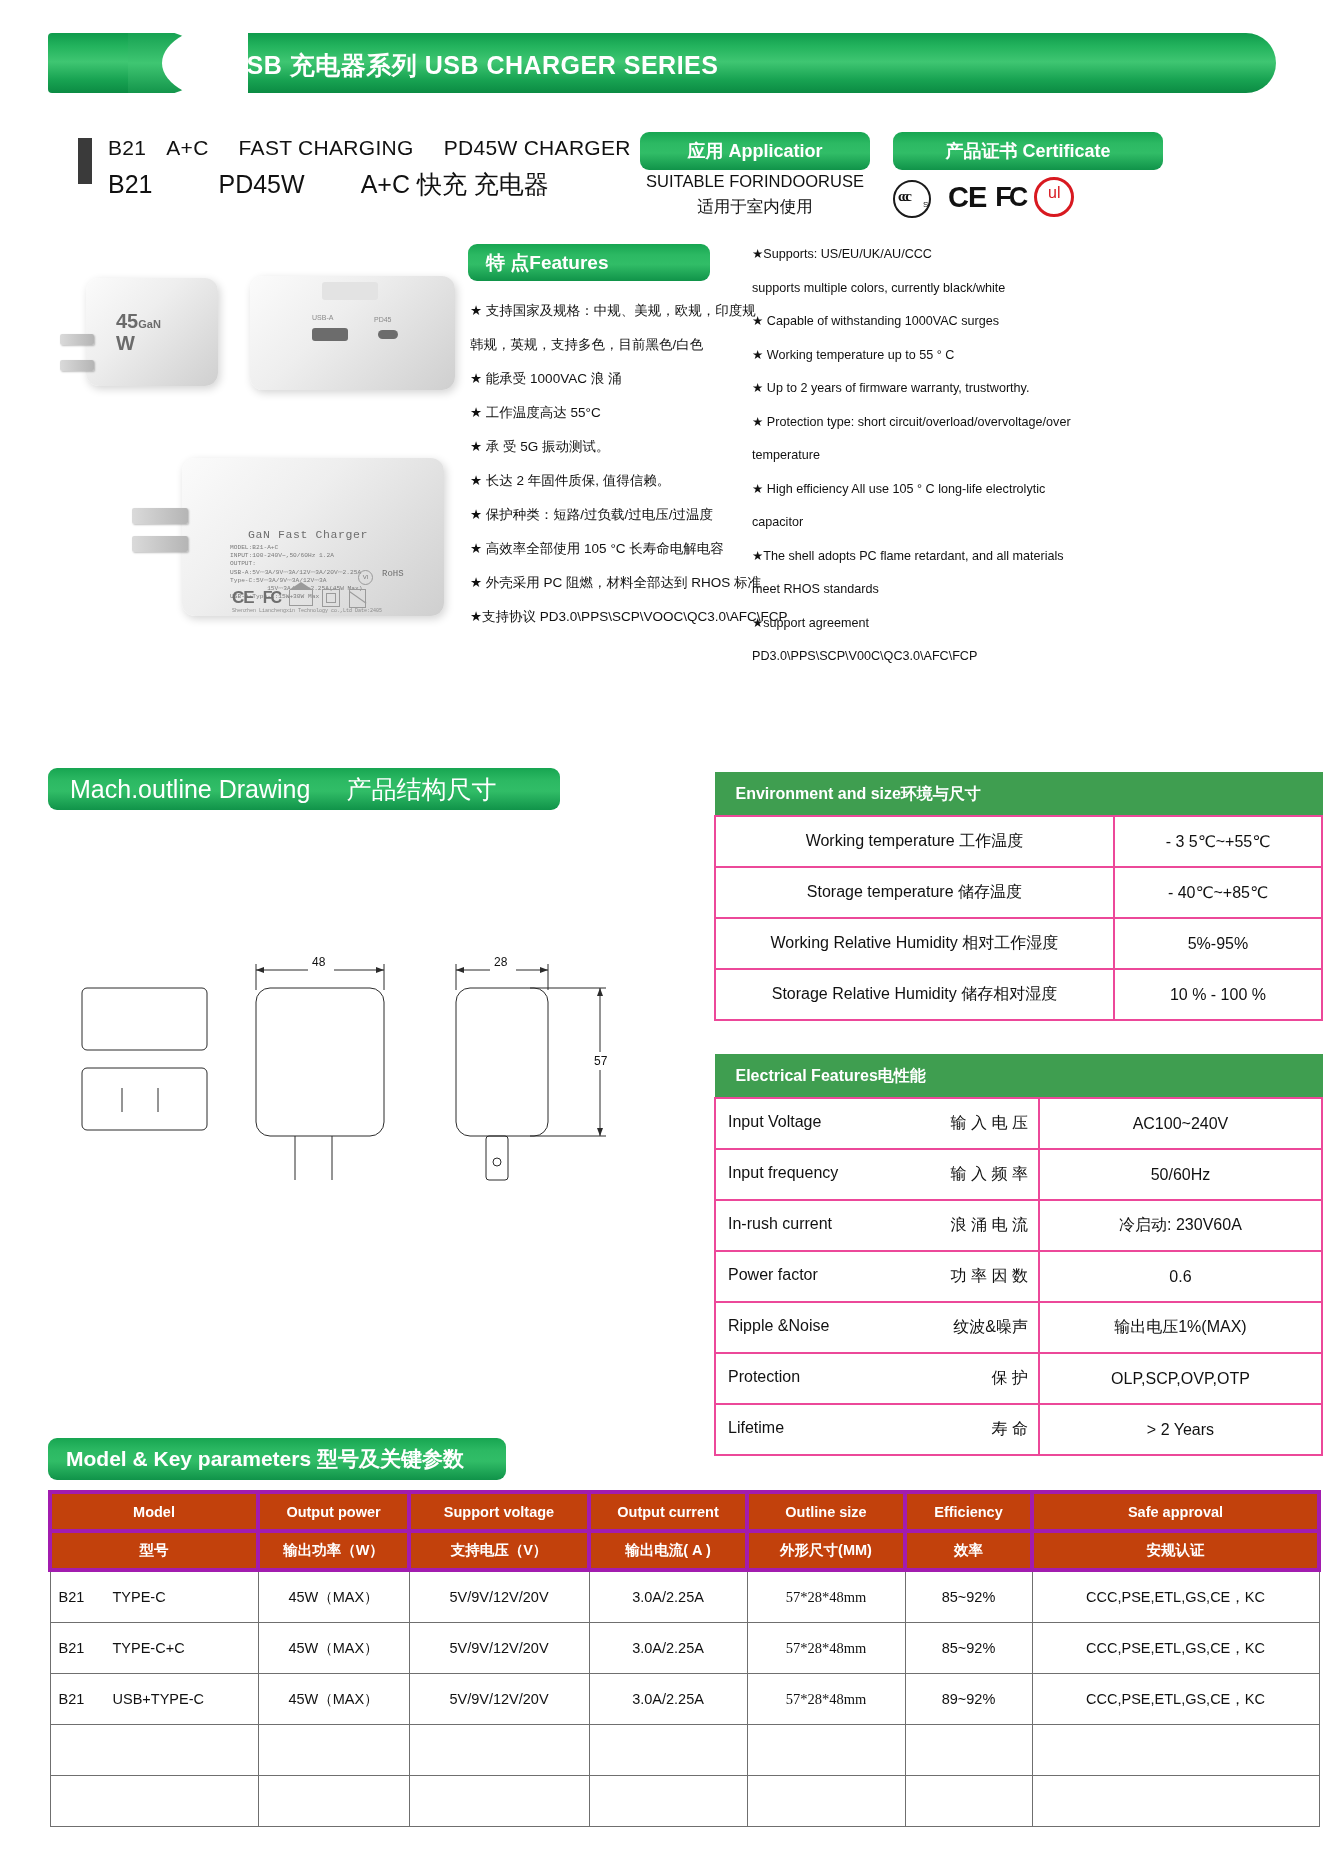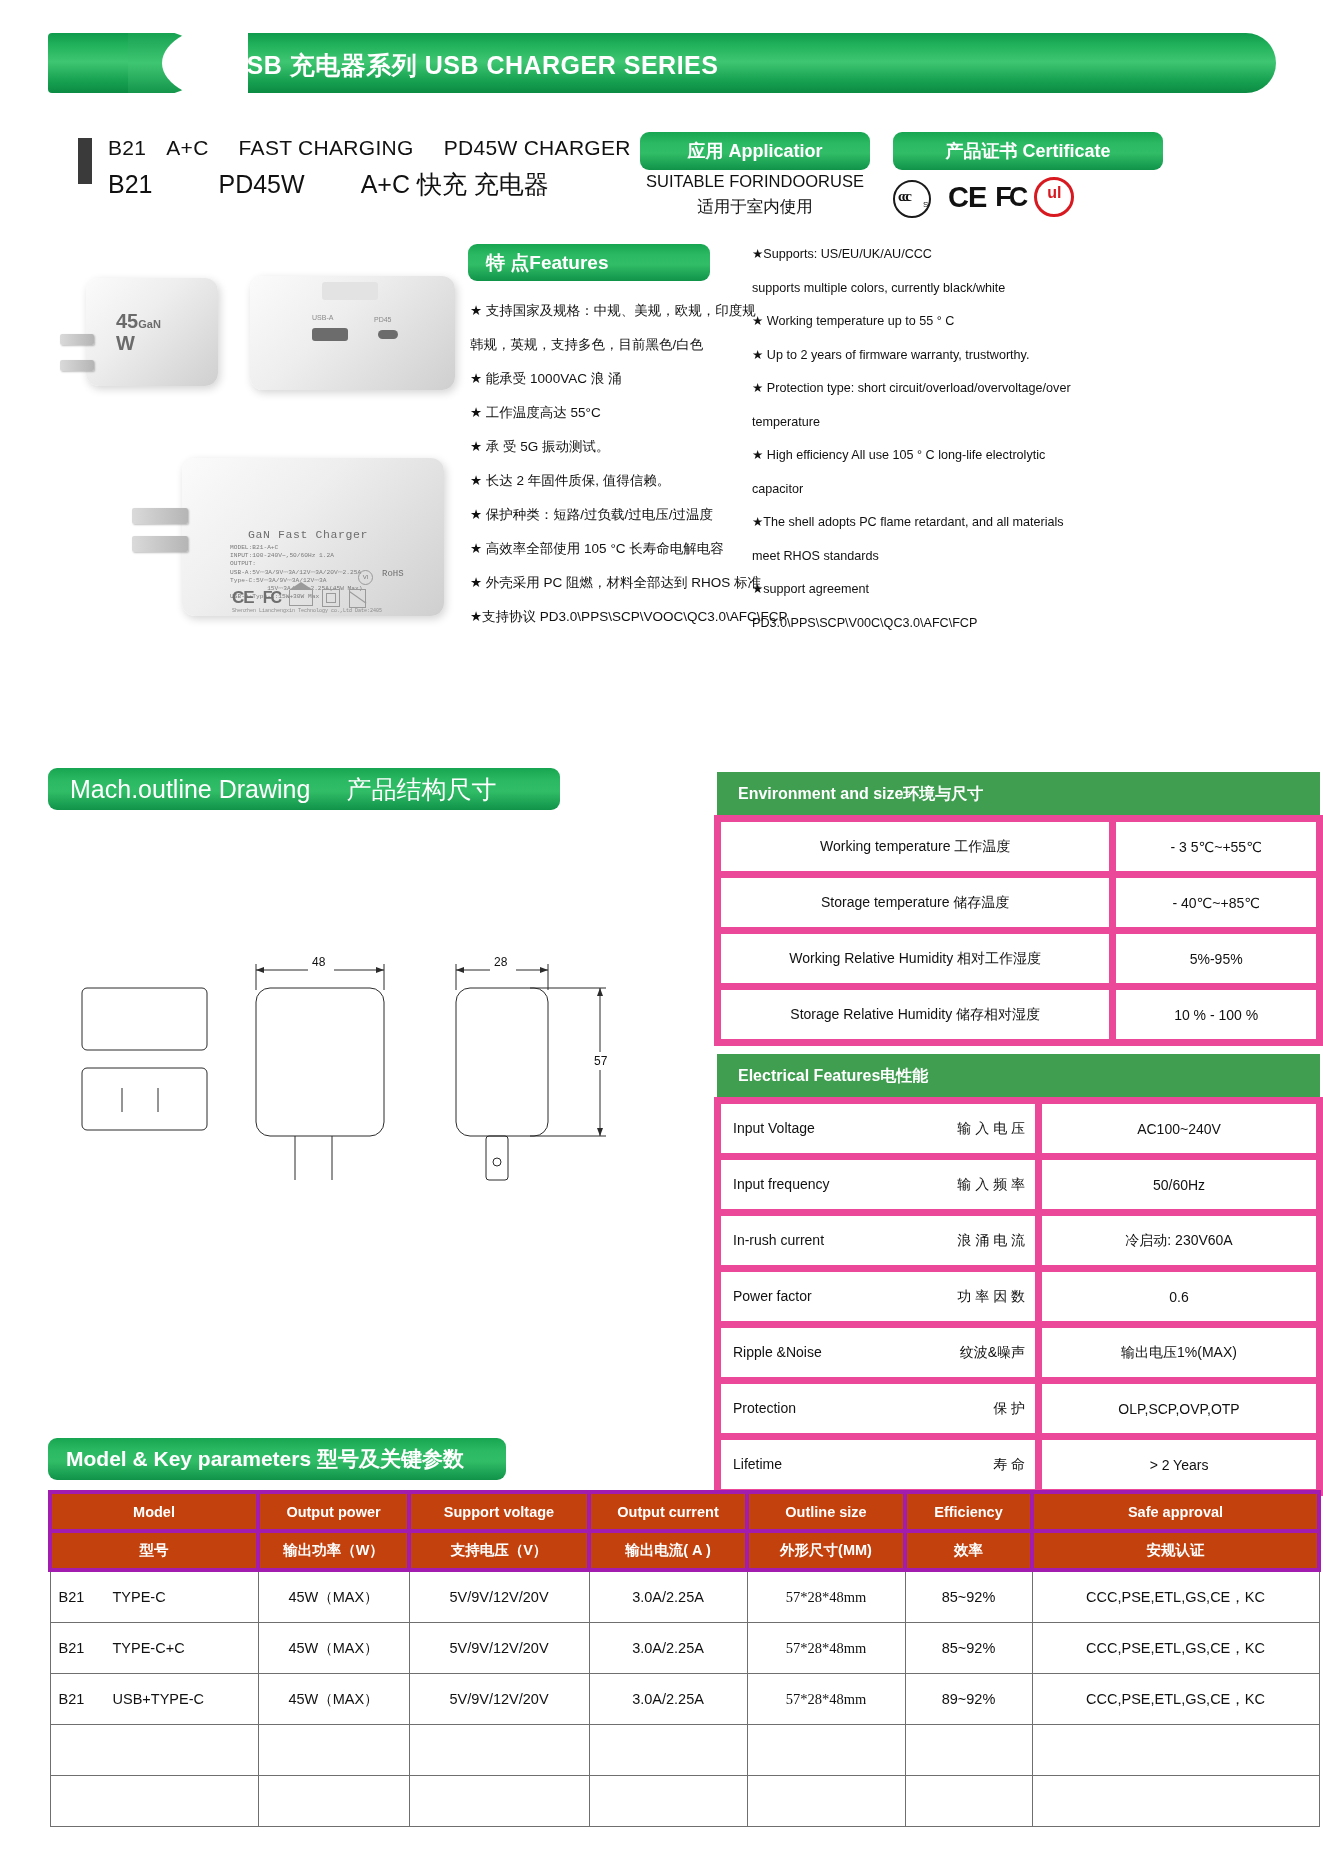--- a/index.html
+++ b/index.html
@@ -68,21 +68,21 @@
   }
   .ccc .sub{position:absolute;left:30px;top:20px;font-size:8px;}
   .ce{font-size:29px;font-weight:bold;letter-spacing:-1px;font-family:"Liberation Sans",sans-serif;}
   .fcc{font-size:27px;font-weight:bold;letter-spacing:-3px;font-family:"Liberation Sans",sans-serif;}
   .ul{
     width:34px;height:34px;border:3px solid #d81920;border-radius:50%;
     position:relative;
   }
   .ul span{
     position:absolute;left:0;top:4px;width:100%;text-align:center;
-    font-size:16px;font-weight:bold;color:#d81920;
+    font-size:16px;font-weight:normal;color:#d81920;
   }
 
   
   #feat-pill{left:468px;top:244px;width:224px;height:37px;font-size:19px;padding-left:18px;}
   #cn-feats{left:470px;top:294px;width:290px;font-size:13.5px;line-height:34px;color:#111;}
   #cn-feats .ln{white-space:nowrap;}
   #en-feats{left:752px;top:238px;width:330px;font-size:12.6px;line-height:33.5px;}
   #en-feats .ln{white-space:nowrap;}
 
   
@@ -97,21 +97,21 @@
   }
   .port{position:absolute;background:#6c6c6c;border-radius:3px;}
 
   
   #mach-pill{left:48px;top:768px;width:490px;height:42px;font-size:25px;padding-left:22px;font-weight:normal;}
   #model-pill{left:48px;top:1438px;width:440px;height:42px;font-size:21px;padding-left:18px;}
 
   
   table{border-collapse:collapse;}
   .gtbl{position:absolute;}
-  .gtbl td{border:7px solid #ec4899;font-size:14px;padding:0 10px;}
+  .gtbl td{border:2px solid #ec4899;font-size:16px;padding:0 10px;}
   .gtbl .hd td{
     background:#3f9e50;color:#fff;font-weight:bold;border:1px solid #3f9e50;
     height:42px;font-size:16px;
   }
   .gtbl .lbl{height:49px;text-align:center;}
   .gtbl .val{height:49px;text-align:center;}
 
   #env-tbl{left:714px;top:772px;}
   #ele-tbl{left:714px;top:1054px;}
   #ele-tbl .lbl{text-align:left;height:49px;padding-left:12px;}
@@ -228,20 +228,21 @@
   <div class="ln">★ 承 受 5G 振动测试。</div>
   <div class="ln">★ 长达 2 年固件质保, 值得信赖。</div>
   <div class="ln">★ 保护种类：短路/过负载/过电压/过温度</div>
   <div class="ln">★ 高效率全部使用 105 °C 长寿命电解电容</div>
   <div class="ln">★ 外壳采用 PC 阻燃，材料全部达到 RHOS 标准</div>
   <div class="ln">★支持协议 PD3.0\PPS\SCP\VOOC\QC3.0\AFC\FCP</div>
 </div>
 <div class="abs" id="en-feats">
   <div class="ln">★Supports: US/EU/UK/AU/CCC</div>
   <div class="ln">   supports multiple colors, currently black/white</div>
+  <div class="ln">★ Capable of withstanding 1000VAC surges</div>
   <div class="ln">★ Working temperature up to 55 ° C</div>
   <div class="ln">★ Up to 2 years of firmware warranty, trustworthy.</div>
   <div class="ln">★ Protection type: short circuit/overload/overvoltage/over</div>
   <div class="ln">temperature</div>
   <div class="ln">★ High efficiency All use 105 ° C long-life electrolytic</div>
   <div class="ln">capacitor</div>
   <div class="ln">★The shell adopts PC flame retardant, and all materials</div>
   <div class="ln">meet RHOS standards</div>
   <div class="ln">★support agreement</div>
   <div class="ln">PD3.0\PPS\SCP\V00C\QC3.0\AFC\FCP</div>

